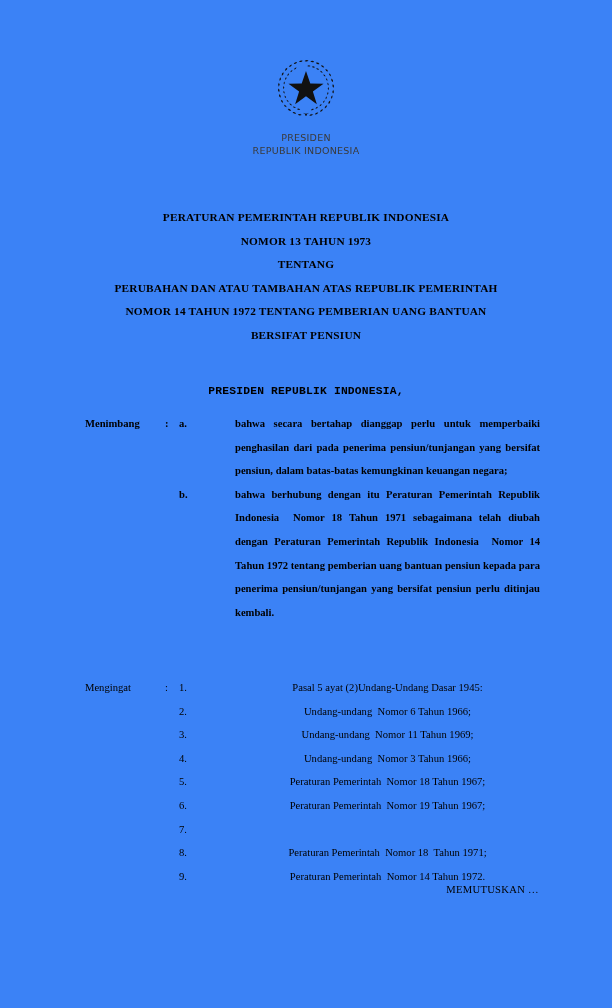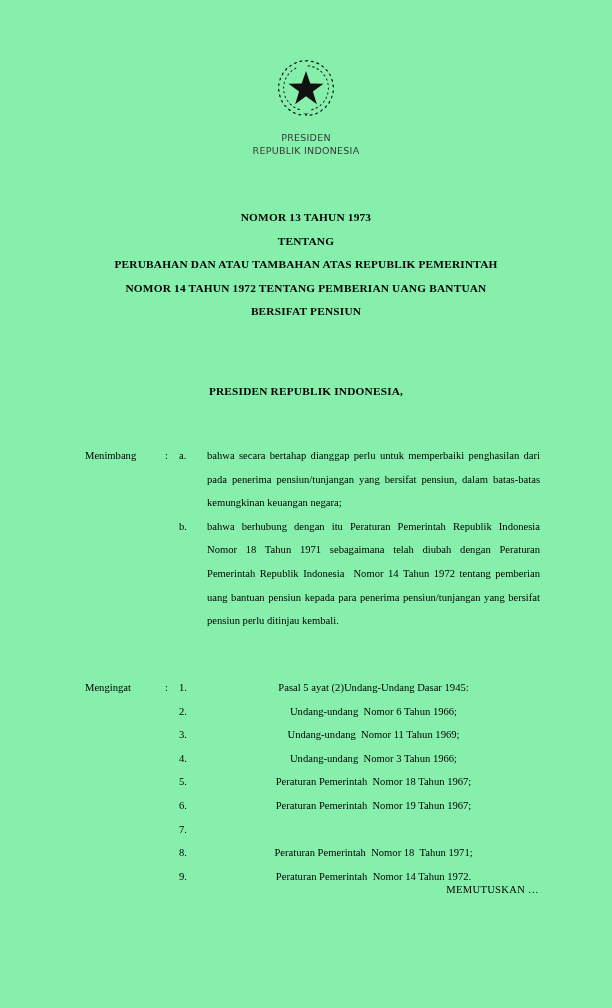--- a/index.html
+++ b/index.html
@@ -15,21 +15,21 @@
     font-family: "Liberation Serif", "DejaVu Serif", serif;
     color: #000000;
     overflow: hidden;
   }
 
   .page {
     position: absolute;
     left: 0; top: 0;
     width: 612px;
     height: 1008px;
-    background: #86efac;
+    background: #3b82f6;
   }
 
   
   .emblem-block {
     position: absolute;
     left: 0;
     top: 56px;
     width: 612px;
     text-align: center;
   }
@@ -72,29 +72,30 @@
   .section-heading {
     position: absolute;
     left: 36px;
     top: 382px;
     width: 540px;
     text-align: center;
     font-weight: bold;
     font-size: 11.3px;
     line-height: 18px;
     letter-spacing: 0.2px;
+    font-family: Liberation Mono, monospace;
   }
 
   
   .clause-block {
     position: absolute;
     left: 85px;
     width: 455px;
   }
-  #menimbang-block { top: 444px; }
+  #menimbang-block { top: 412px; font-weight: bold; }
   #mengingat-block { top: 676px; }
 
   .clause-row {
     display: flex;
     align-items: flex-start;
     font-size: 10.6px;
     line-height: 23.6px;
   }
   .clause-row + .clause-row { margin-top: 0; }
 
@@ -109,20 +110,21 @@
   }
   .clause-marker {
     width: 28px;
     flex: 0 0 28px;
   }
   .clause-text {
     flex: 1 1 auto;
     text-align: justify;
     text-justify: inter-word;
     white-space: pre-wrap;
+    margin-left: 28px;
   }
   .clause-text.nowrap-item {
     text-align: center;
     white-space: pre;
   }
 
   
   .footer-note {
     position: absolute;
     left: 35px;
@@ -218,20 +220,21 @@
         </g>
       </svg>
     </div>
     <div class="emblem-caption">
       <div>PRESIDEN</div>
       <div>REPUBLIK INDONESIA</div>
     </div>
   </div>
 
   <div class="title-block">
+    <div class="title-line">PERATURAN PEMERINTAH REPUBLIK INDONESIA</div>
     <div class="title-line">NOMOR 13 TAHUN 1973</div>
     <div class="title-line">TENTANG</div>
     <div class="title-line">PERUBAHAN DAN ATAU TAMBAHAN ATAS REPUBLIK PEMERINTAH</div>
     <div class="title-line">NOMOR 14 TAHUN 1972 TENTANG PEMBERIAN UANG BANTUAN</div>
     <div class="title-line">BERSIFAT PENSIUN</div>
   </div>
 
   <div class="section-heading">PRESIDEN REPUBLIK INDONESIA,</div>
 
   <div class="clause-block" id="menimbang-block">

